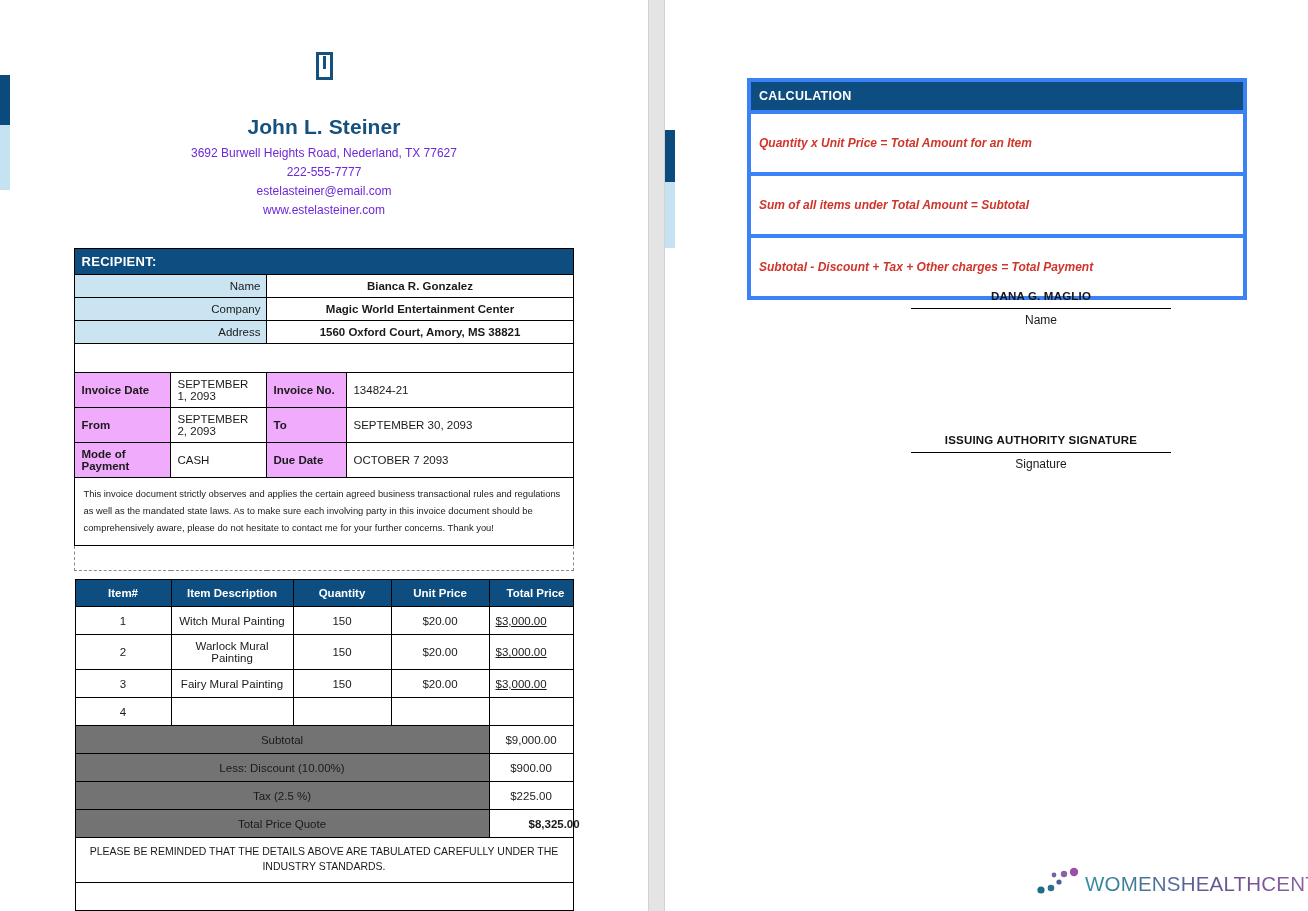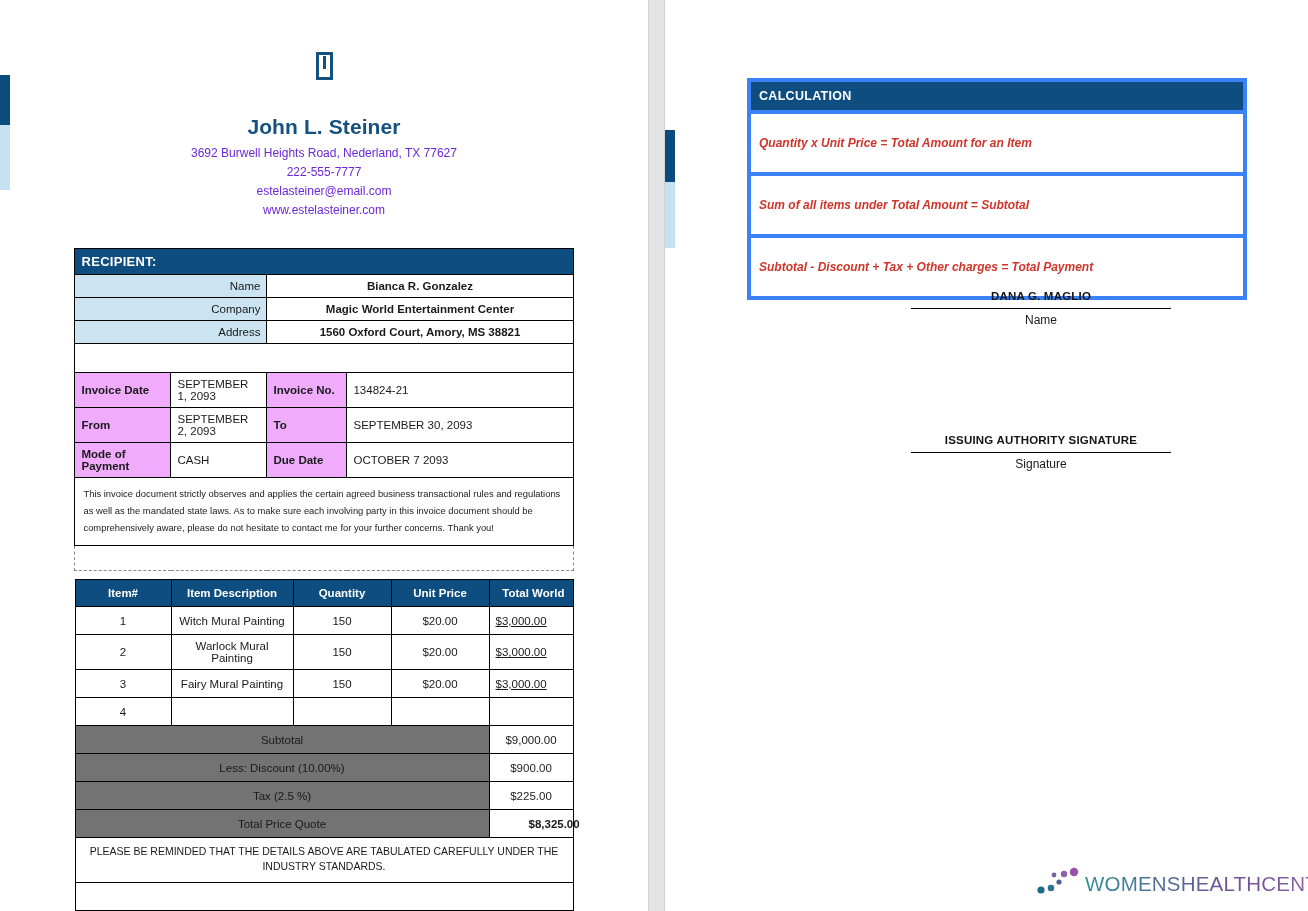--- a/index.html
+++ b/index.html
@@ -319,21 +319,21 @@
         <col style="width:98px">
         <col style="width:98px">
         <col style="width:84px">
       </colgroup>
     <thead>
       <tr>
         <th>Item#</th>
         <th>Item Description</th>
         <th>Quantity</th>
         <th>Unit Price</th>
-        <th class="right">Total World</th>
+        <th class="right">Total Price</th>
       </tr>
     </thead>
     <tbody>
       <tr>
         <td>1</td>
         <td>Witch Mural Painting</td>
         <td>150</td>
         <td>$20.00</td>
         <td class="amount">$3,000.00</td>
       </tr>

